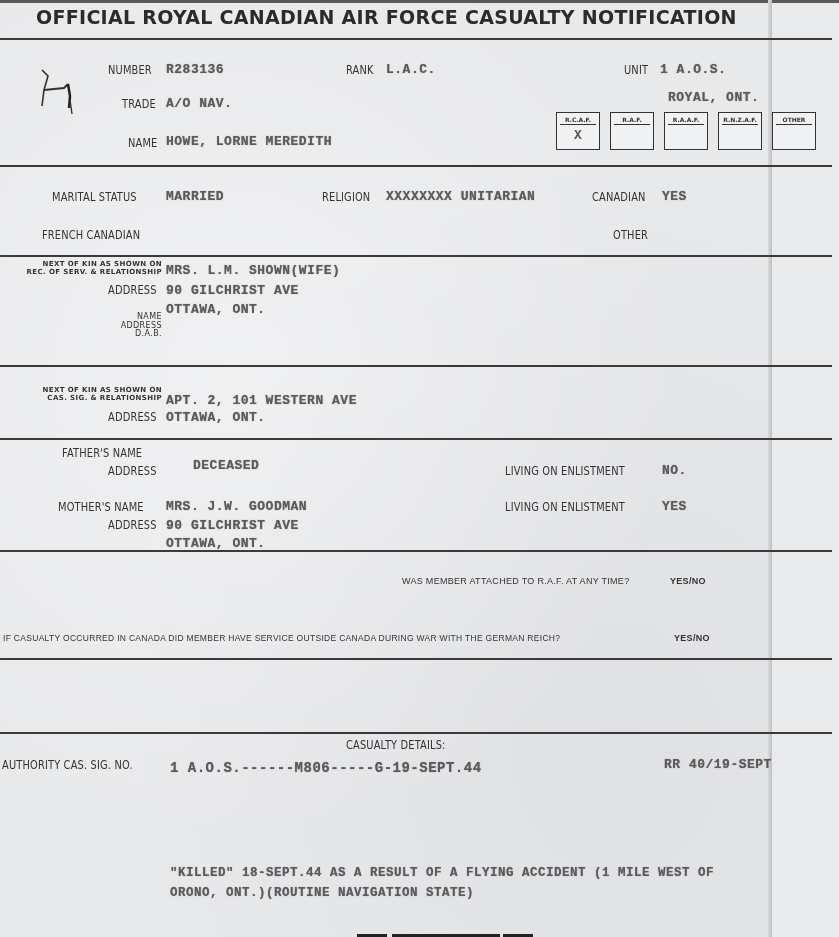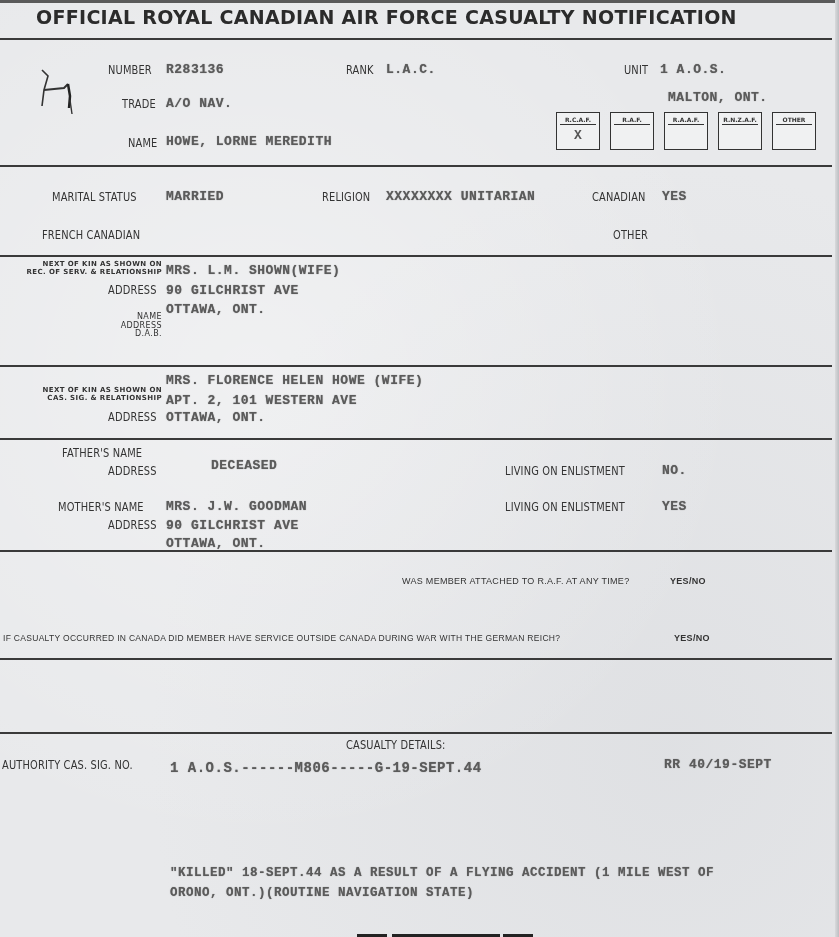--- a/index.html
+++ b/index.html
@@ -3,21 +3,21 @@
 <meta charset="utf-8">
 <style>
   html, body { margin: 0; padding: 0; }
   body {
     width: 839px; height: 937px; overflow: hidden; position: relative;
     background: #e9eaec;
     font-family: "Liberation Sans", sans-serif;
     color: #2a2a2a;
   }
   .paper {
-    position: absolute; left: 0; top: 0; width: 839px; height: 937px;
+    position: absolute; left: 0; top: 0; width: 772px; height: 937px;
     background:
       radial-gradient(ellipse at 30% 40%, rgba(255,255,255,0.35), rgba(0,0,0,0) 60%),
       radial-gradient(ellipse at 80% 80%, rgba(210,212,216,0.4), rgba(0,0,0,0) 55%),
       #e8e9eb;
   }
   .topedge { position: absolute; left: 0; top: 0; width: 839px; height: 3px; background: #5a5a5a; }
   .rightedge { position: absolute; right: 0; top: 0; width: 4px; height: 937px; background: linear-gradient(90deg, #d9dadc, #bdbec2); }
   .rule { position: absolute; left: 0; width: 832px; height: 2px; background: #3a3a3a; }
   .lbl { position: absolute; font-size: 12px; letter-spacing: 0.2px; color: #333; white-space: nowrap; font-family: "DejaVu Sans", sans-serif; transform: scaleX(0.82); transform-origin: left center; }
   .tiny { position: absolute; font-size: 7px; line-height: 8px; color: #333; white-space: nowrap; font-weight: bold; font-family: "DejaVu Sans", sans-serif; text-align: right; letter-spacing: 0.4px; }
@@ -46,21 +46,21 @@
     <path d="M34 18 L36 30 L35 42" stroke="#222" stroke-width="2.5" fill="none"></path>
     <path d="M36 34 L38 48" stroke="#333" stroke-width="1.4" fill="none"></path>
   </svg>
 
   <span class="lbl" style="left:108px;top:63px;">NUMBER</span>
   <span class="val" style="left:166px;top:62px;">R283136</span>
   <span class="lbl" style="left:346px;top:63px;">RANK</span>
   <span class="val" style="left:386px;top:62px;">L.A.C.</span>
   <span class="lbl" style="left:624px;top:63px;">UNIT</span>
   <span class="val" style="left:660px;top:62px;">1 A.O.S.</span>
-  <span class="val" style="left:668px;top:90px;">MALTON, ONT.</span>
+  <span class="val" style="left:668px;top:90px;">ROYAL, ONT.</span>
 
   <span class="lbl" style="left:122px;top:97px;">TRADE</span>
   <span class="val" style="left:166px;top:96px;">A/O NAV.</span>
 
   <span class="lbl" style="left:128px;top:136px;">NAME</span>
   <span class="val" style="left:166px;top:134px;">HOWE, LORNE MEREDITH</span>
 
   <div class="box" style="left:556px;">
     <div class="bh">R.C.A.F.</div>
     <div class="bv">X</div>
@@ -108,30 +108,29 @@
     <div>ADDRESS</div>
     <div>D.A.B.</div>
   </div>
 
   <div class="rule" style="top:365px;"></div>
 
   <div class="tiny" style="left:8px;top:386px;width:154px;">
     <div>NEXT OF KIN AS SHOWN ON</div>
     <div>CAS. SIG. &amp; RELATIONSHIP</div>
   </div>
-  <span class="val" style="left:166px;top:373px;">MRS. FLORENCE HELEN HOWE (WIFE)</span>
   <span class="val" style="left:166px;top:393px;">APT. 2, 101 WESTERN AVE</span>
   <span class="lbl" style="left:108px;top:410px;">ADDRESS</span>
   <span class="val" style="left:166px;top:410px;">OTTAWA, ONT.</span>
 
   <div class="rule" style="top:438px;"></div>
 
   <span class="lbl" style="left:62px;top:446px;">FATHER'S NAME</span>
   <span class="lbl" style="left:108px;top:464px;">ADDRESS</span>
-  <span class="val" style="left:178px;top:458px;padding-left:33px;">DECEASED</span>
+  <span class="val" style="left:160px;top:458px;padding-left:33px;">DECEASED</span>
   <span class="lbl" style="left:505px;top:464px;">LIVING ON ENLISTMENT</span>
   <span class="val" style="left:662px;top:463px;">NO.</span>
 
   <span class="lbl" style="left:58px;top:500px;">MOTHER'S NAME</span>
   <span class="val" style="left:166px;top:499px;">MRS. J.W. GOODMAN</span>
   <span class="lbl" style="left:505px;top:500px;">LIVING ON ENLISTMENT</span>
   <span class="val" style="left:662px;top:499px;">YES</span>
   <span class="lbl" style="left:108px;top:518px;">ADDRESS</span>
   <span class="val" style="left:166px;top:518px;">90 GILCHRIST AVE</span>
   <span class="val" style="left:166px;top:536px;">OTTAWA, ONT.</span>

